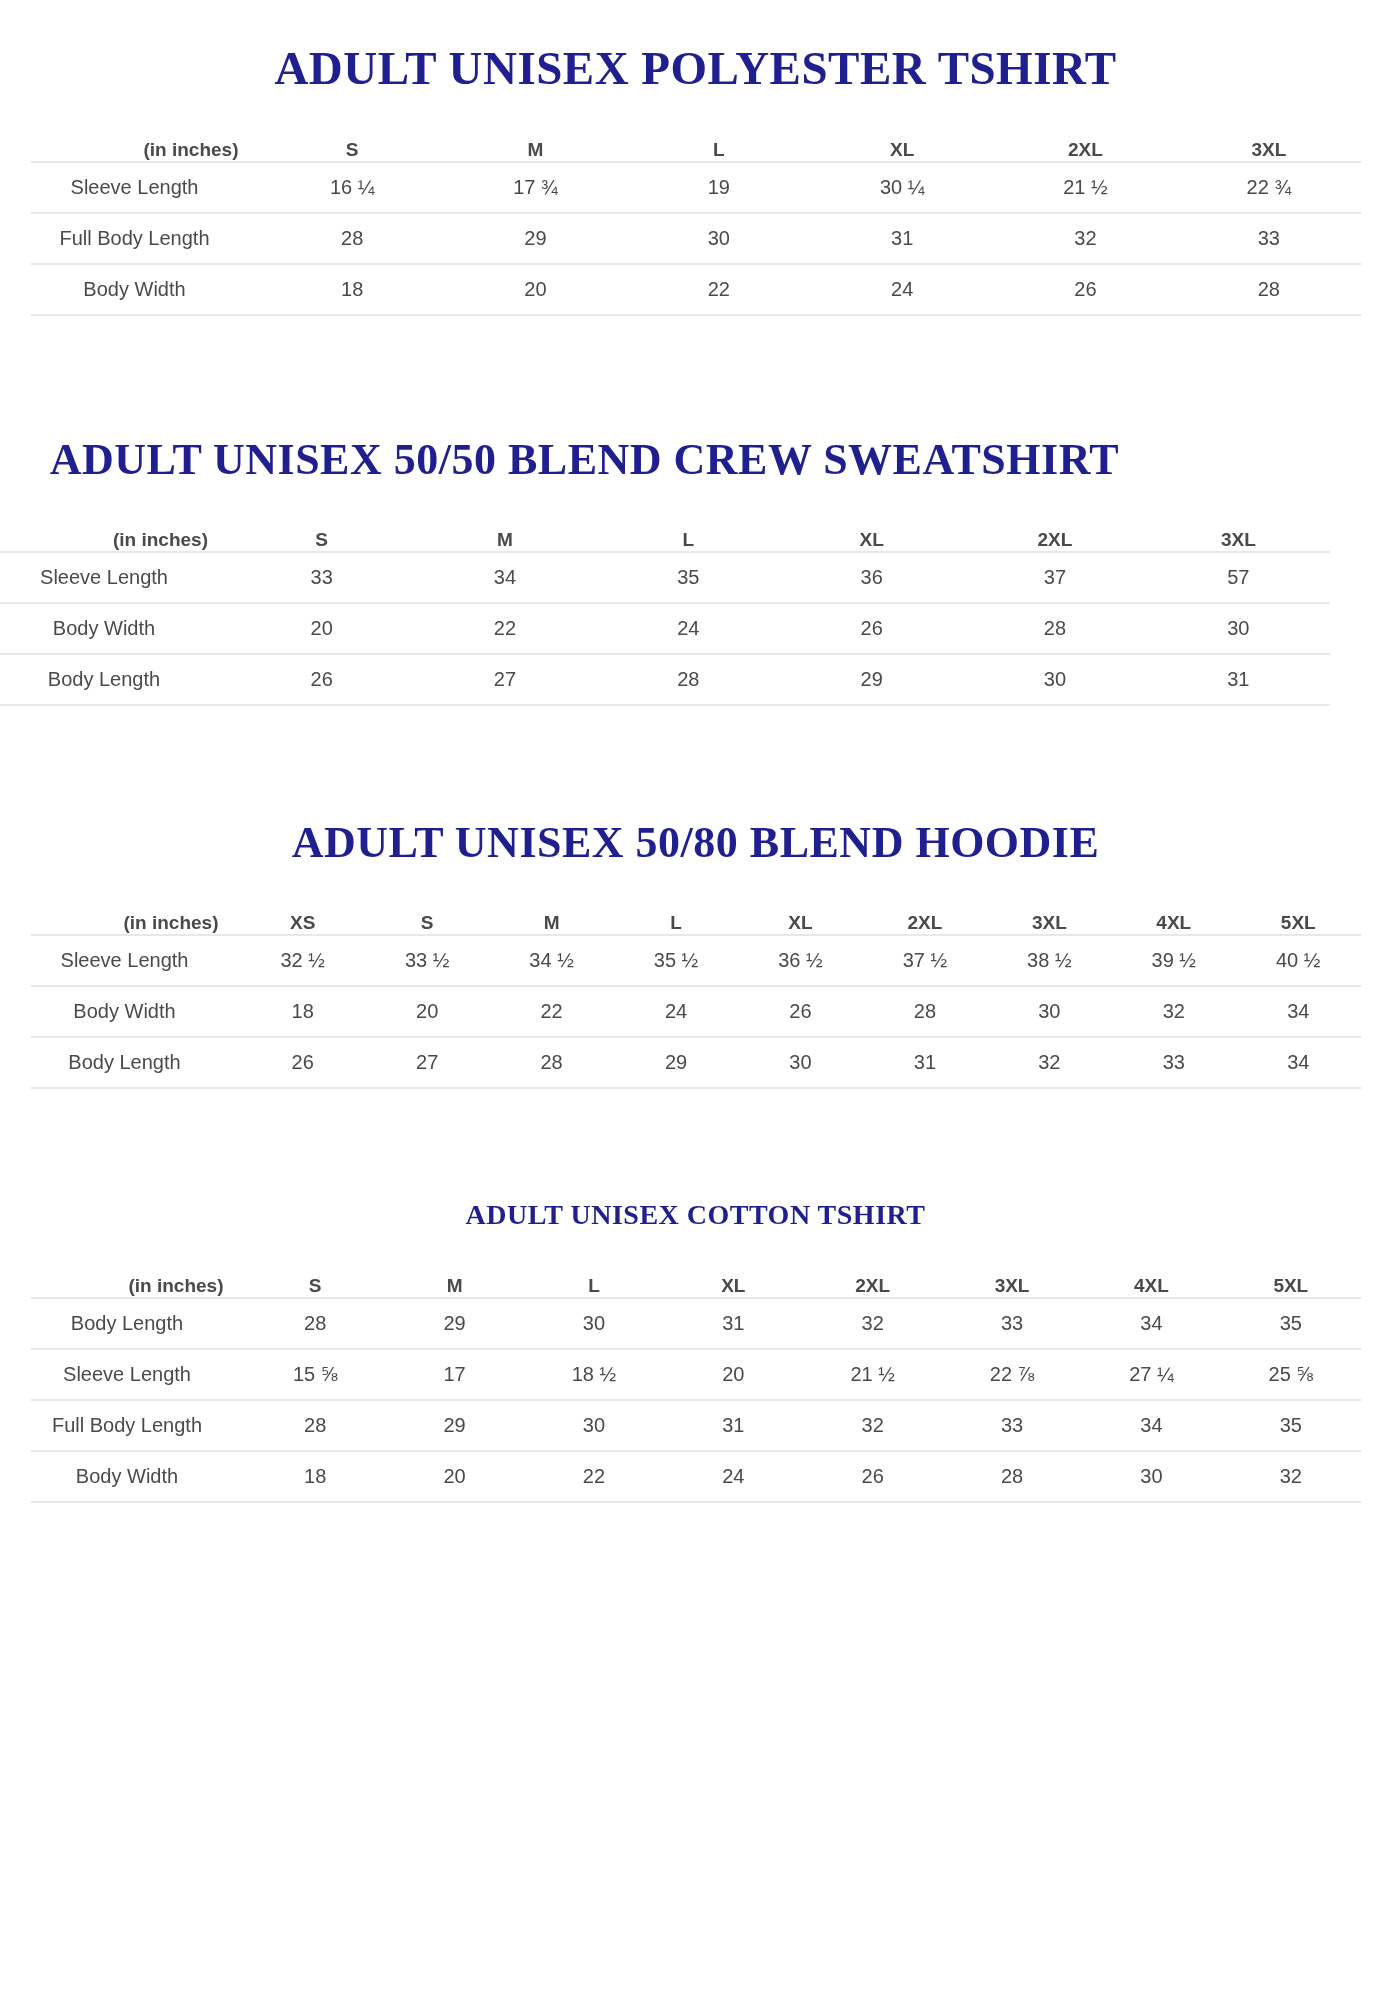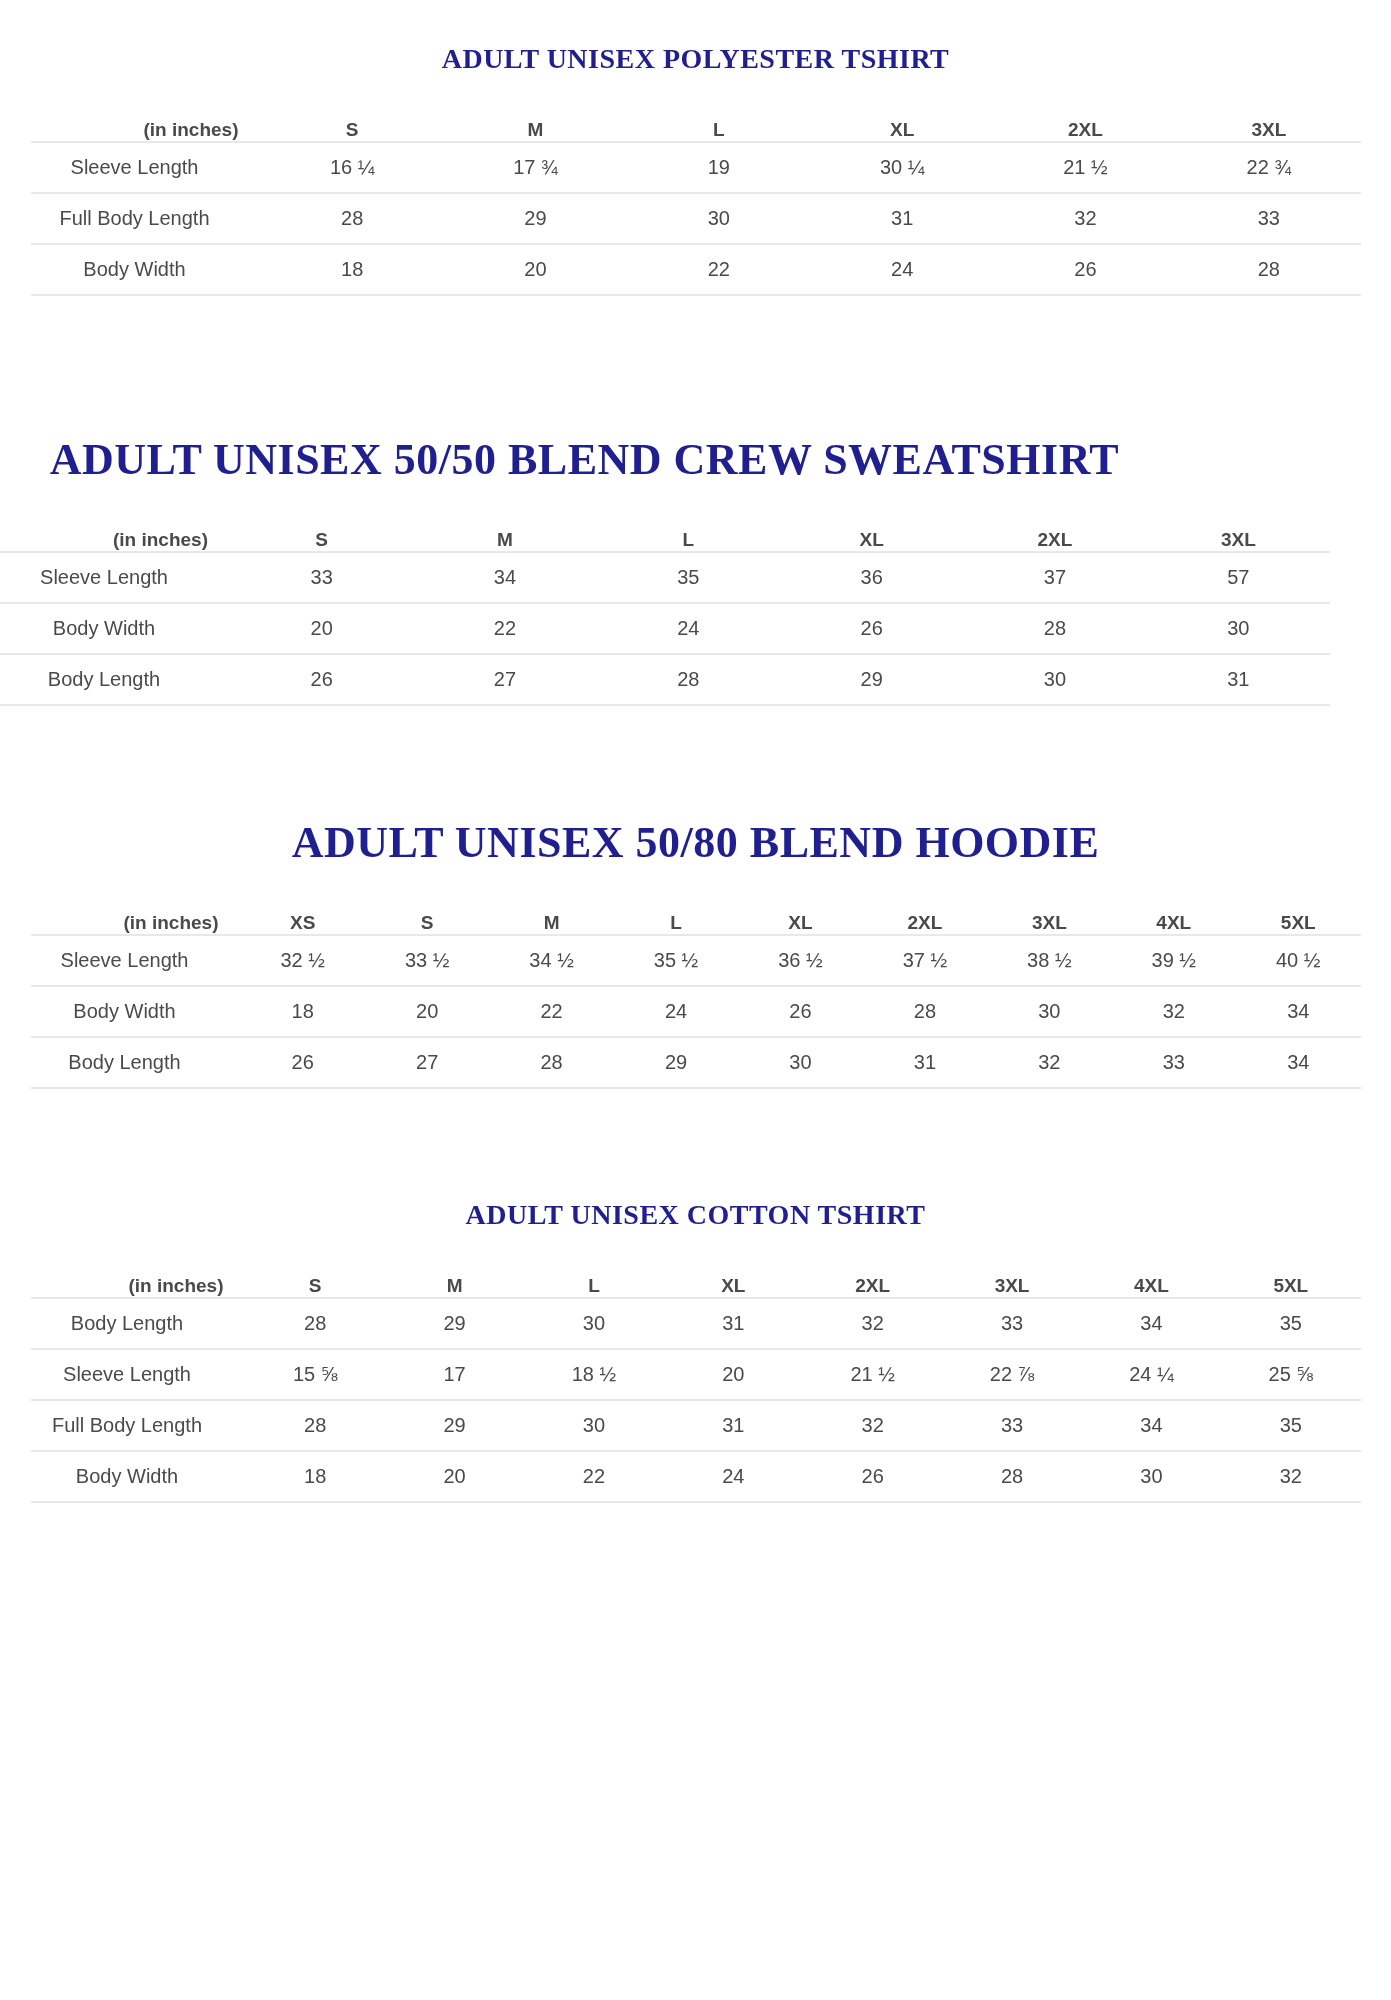--- a/index.html
+++ b/index.html
@@ -86,21 +86,21 @@
     padding-right: 22px !important;
     white-space: nowrap;
   }
 
   
   #section-0 { position: absolute; top: 44px;   left: 0; width: 1391px; }
   #section-1 { position: absolute; top: 437px;  left: 0; width: 1169px; }
   #section-2 { position: absolute; top: 820px;  left: 0; width: 1391px; }
   #section-3 { position: absolute; top: 1200px; left: 0; width: 1391px; }
 
-  #section-0 .section-title { font-size: 28px; margin-bottom: 42px; font-family: Liberation Serif, serif; }
+  #section-0 .section-title { font-size: 47px; margin-bottom: 42px; font-family: Liberation Serif, serif; }
   #section-1 .section-title { font-size: 44px; margin-bottom: 42px; }
   #section-2 .section-title { font-size: 44px; margin-bottom: 42px; }
   #section-3 .section-title { font-size: 28px; margin-bottom: 42px; }
 
   
   .cols-7 .c0 { width: 230px; }
   .cols-9 .c0 { width: 210px; }
   .cols-8 .c0 { width: 215px; }
 </style>
 </head>
@@ -287,21 +287,21 @@
           <td>35</td>
         </tr>
         <tr>
           <td class="row-label">Sleeve Length</td>
           <td>15 ⅝</td>
           <td>17</td>
           <td>18 ½</td>
           <td>20</td>
           <td>21 ½</td>
           <td>22 ⅞</td>
-          <td>24 ¼</td>
+          <td>27 ¼</td>
           <td>25 ⅝</td>
         </tr>
         <tr>
           <td class="row-label">Full Body Length</td>
           <td>28</td>
           <td>29</td>
           <td>30</td>
           <td>31</td>
           <td>32</td>
           <td>33</td>

